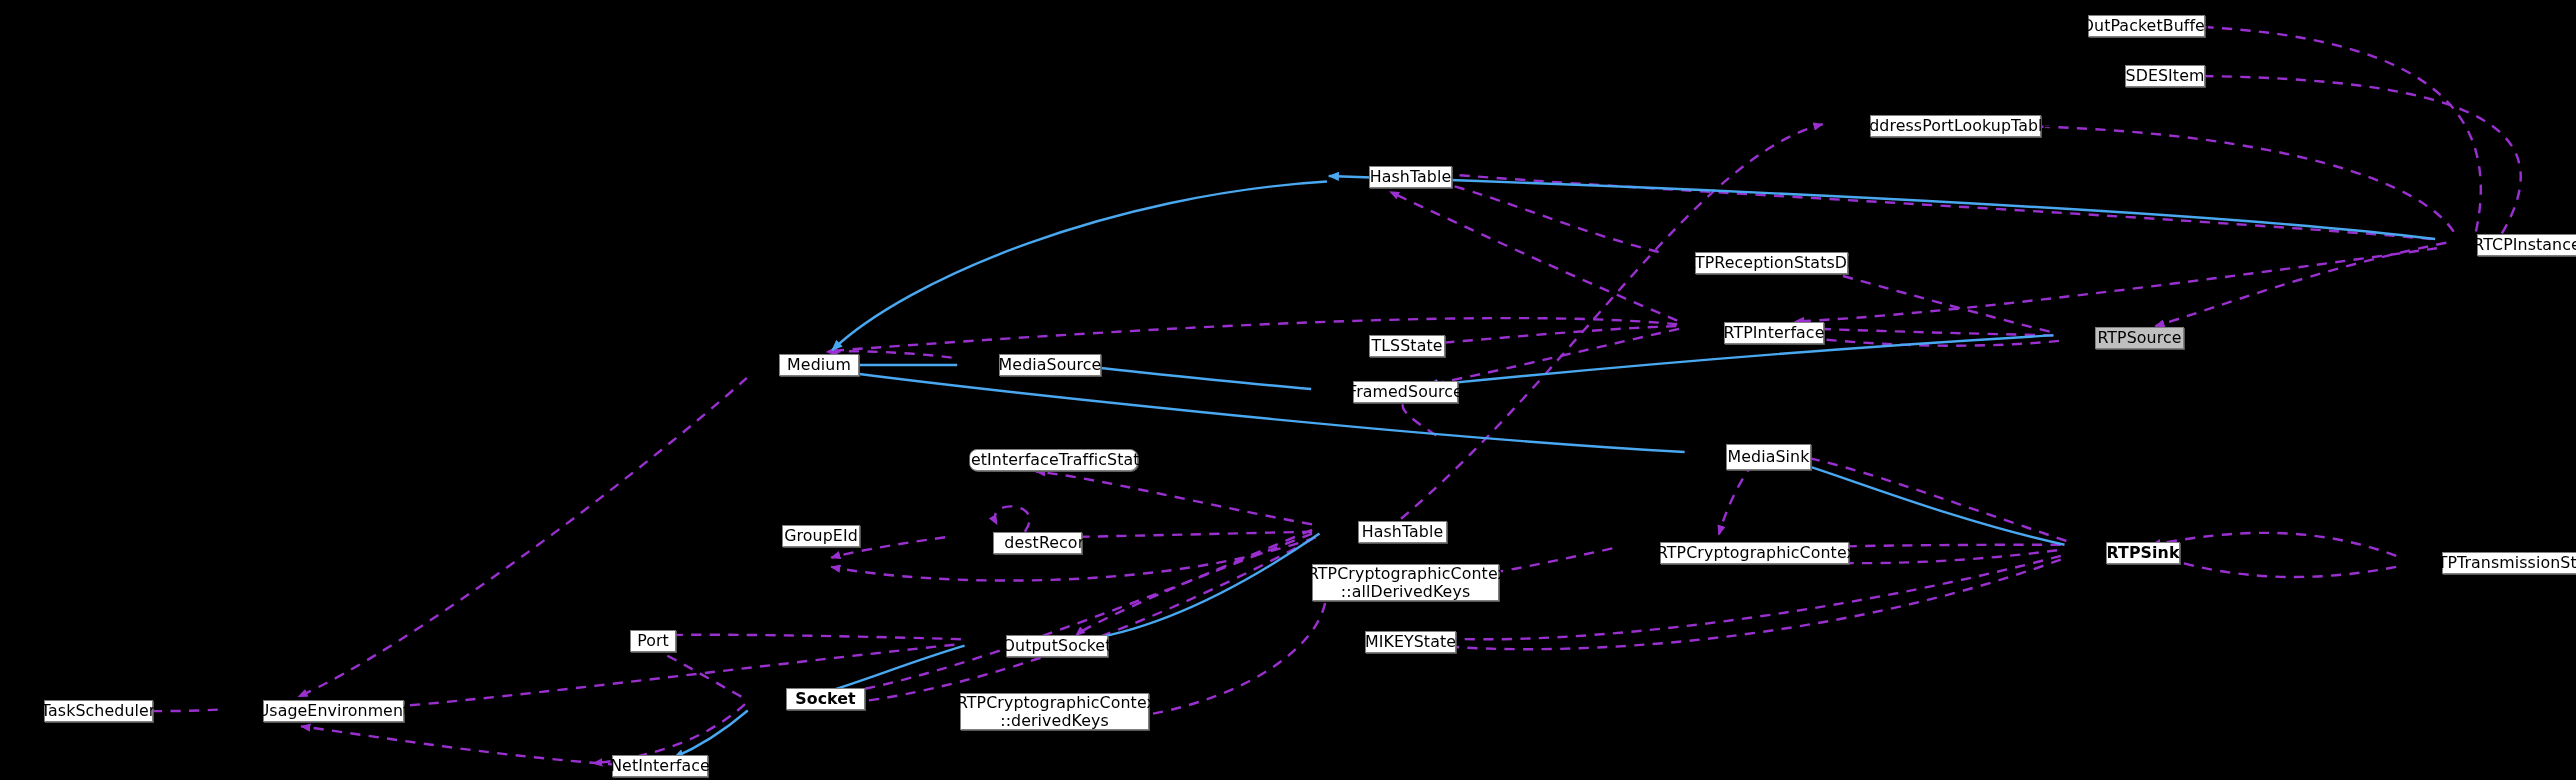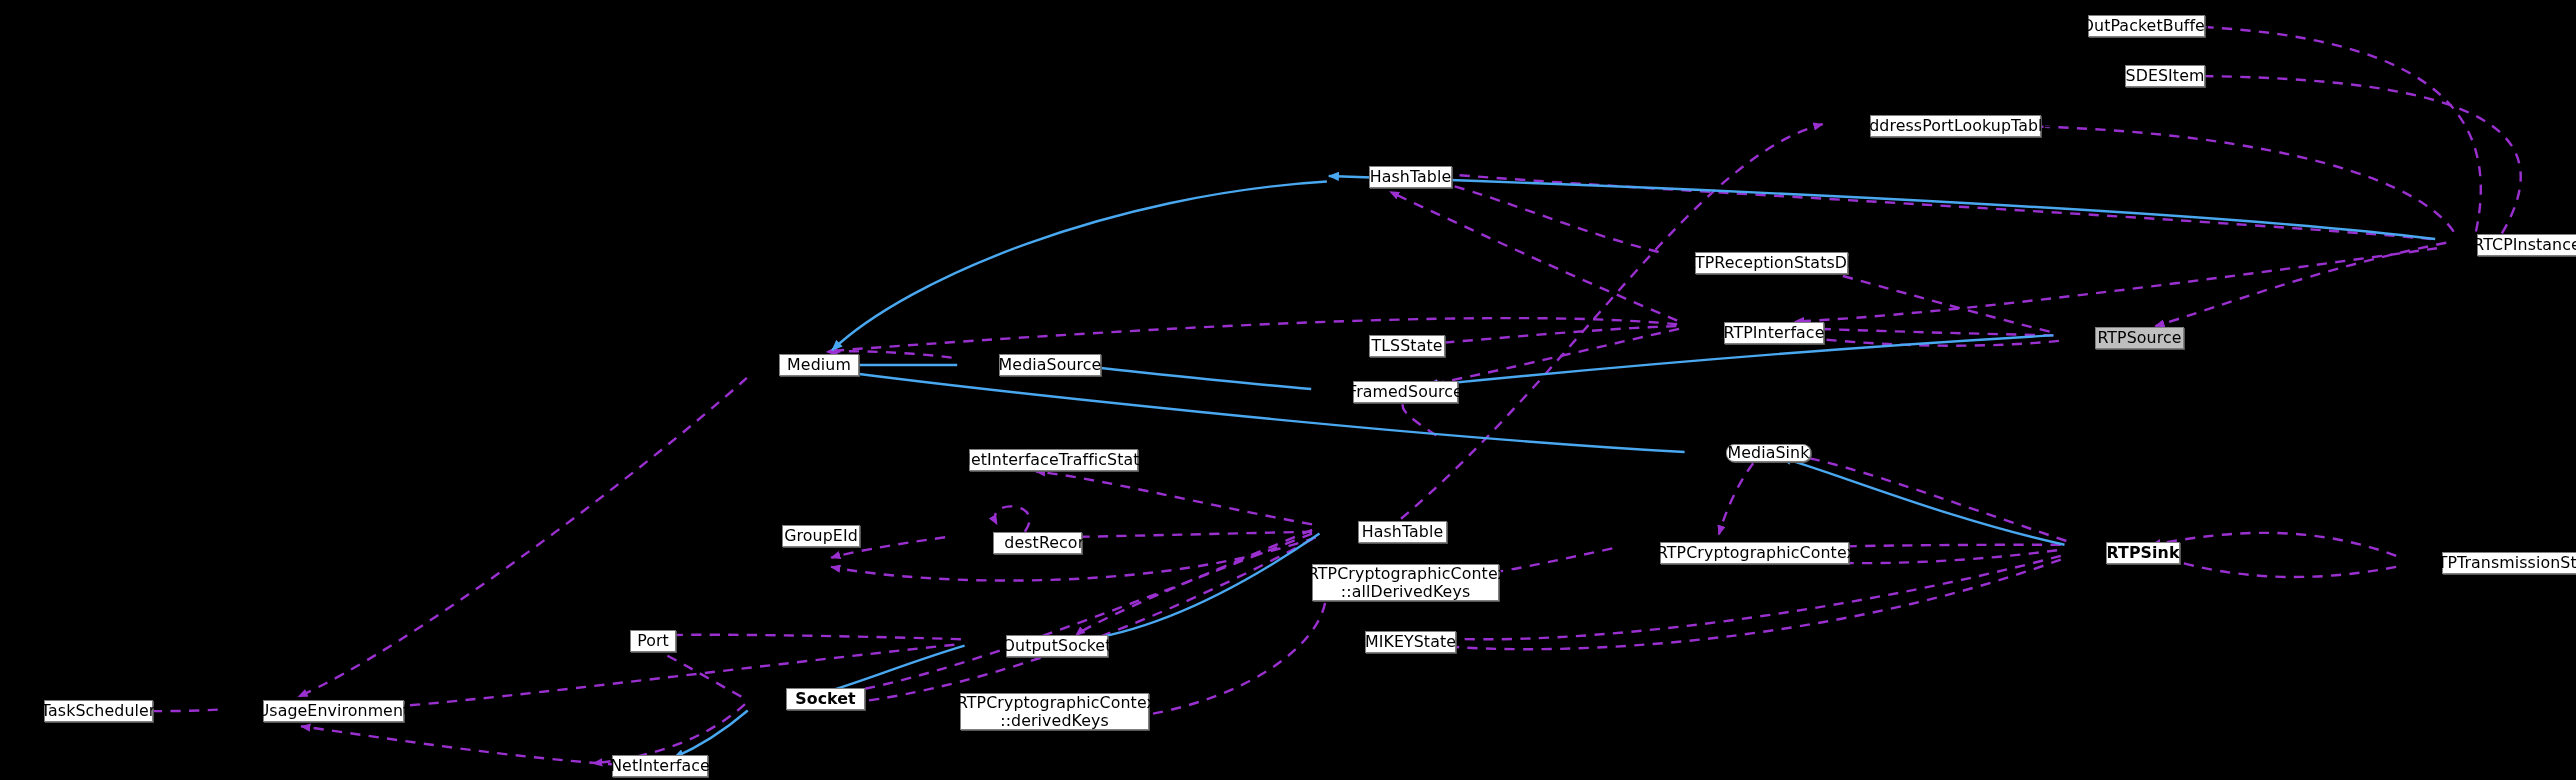--- a/index.html
+++ b/index.html
@@ -148,22 +148,22 @@
     <div class="node" style="left: 1830px; top: 115px; width: 171px; height: 22px;"><span class="lbl">AddressPortLookupTable</span></div>
     <div class="node" style="left: 1329px; top: 166px; width: 83px; height: 22px;"><span class="lbl">HashTable</span></div>
     <div class="node" style="left: 2437px; top: 234px; width: 100px; height: 22px;"><span class="lbl">RTCPInstance</span></div>
     <div class="node" style="left: 1655px; top: 252px; width: 153px; height: 22px;"><span class="lbl">RTPReceptionStatsDB</span></div>
     <div class="node" style="left: 1684px; top: 322px; width: 100px; height: 22px;"><span class="lbl">RTPInterface</span></div>
     <div class="node focus" style="left: 2055px; top: 327px; width: 89px; height: 22px;"><span class="lbl">RTPSource</span></div>
     <div class="node" style="left: 1329px; top: 335px; width: 76px; height: 22px;"><span class="lbl">TLSState</span></div>
     <div class="node" style="left: 739px; top: 354px; width: 80px; height: 22px;"><span class="lbl">Medium</span></div>
     <div class="node" style="left: 959px; top: 354px; width: 102px; height: 22px;"><span class="lbl">MediaSource</span></div>
     <div class="node" style="left: 1313px; top: 381px; width: 105px; height: 22px;"><span class="lbl">FramedSource</span></div>
-    <div class="node" style="left: 1686px; top: 444px; width: 85px; height: 18px; border-radius: 8px;"><span class="lbl">MediaSink</span></div>
-    <div class="node" style="left: 929px; top: 449px; width: 169px; height: 22px;"><span class="lbl">NetInterfaceTrafficStats</span></div>
+    <div class="node" style="left: 1686px; top: 444px; width: 85px; height: 26px;"><span class="lbl">MediaSink</span></div>
+    <div class="node" style="left: 929px; top: 449px; width: 169px; height: 22px; border-radius: 8px;"><span class="lbl">NetInterfaceTrafficStats</span></div>
     <div class="node" style="left: 1318px; top: 521px; width: 89px; height: 22px;"><span class="lbl">HashTable</span></div>
     <div class="node" style="left: 953px; top: 532px; width: 89px; height: 22px; padding-left: 29px;"><span class="lbl">destRecord</span></div>
     <div class="node" style="left: 1620px; top: 542px; width: 189px; height: 22px;"><span class="lbl">SRTPCryptographicContext</span></div>
     <div class="node" style="left: 742px; top: 525px; width: 78px; height: 22px;"><span class="lbl">GroupEId</span></div>
     <div class="node" style="left: 2066px; top: 542px; width: 74px; height: 22px; font-weight: bold;"><span class="lbl">RTPSink</span></div>
     <div class="node" style="left: 2402px; top: 552px; width: 168px; height: 22px;"><span class="lbl">RTPTransmissionStatsDB</span></div>
     <div class="node" style="left: 1272px; top: 564px; width: 187px; height: 37px;"><span class="lbl">SRTPCryptographicContext
 ::allDerivedKeys</span></div>
     <div class="node" style="left: 590px; top: 630px; width: 46px; height: 22px;"><span class="lbl">Port</span></div>
     <div class="node" style="left: 966px; top: 635px; width: 102px; height: 22px;"><span class="lbl">OutputSocket</span></div>

